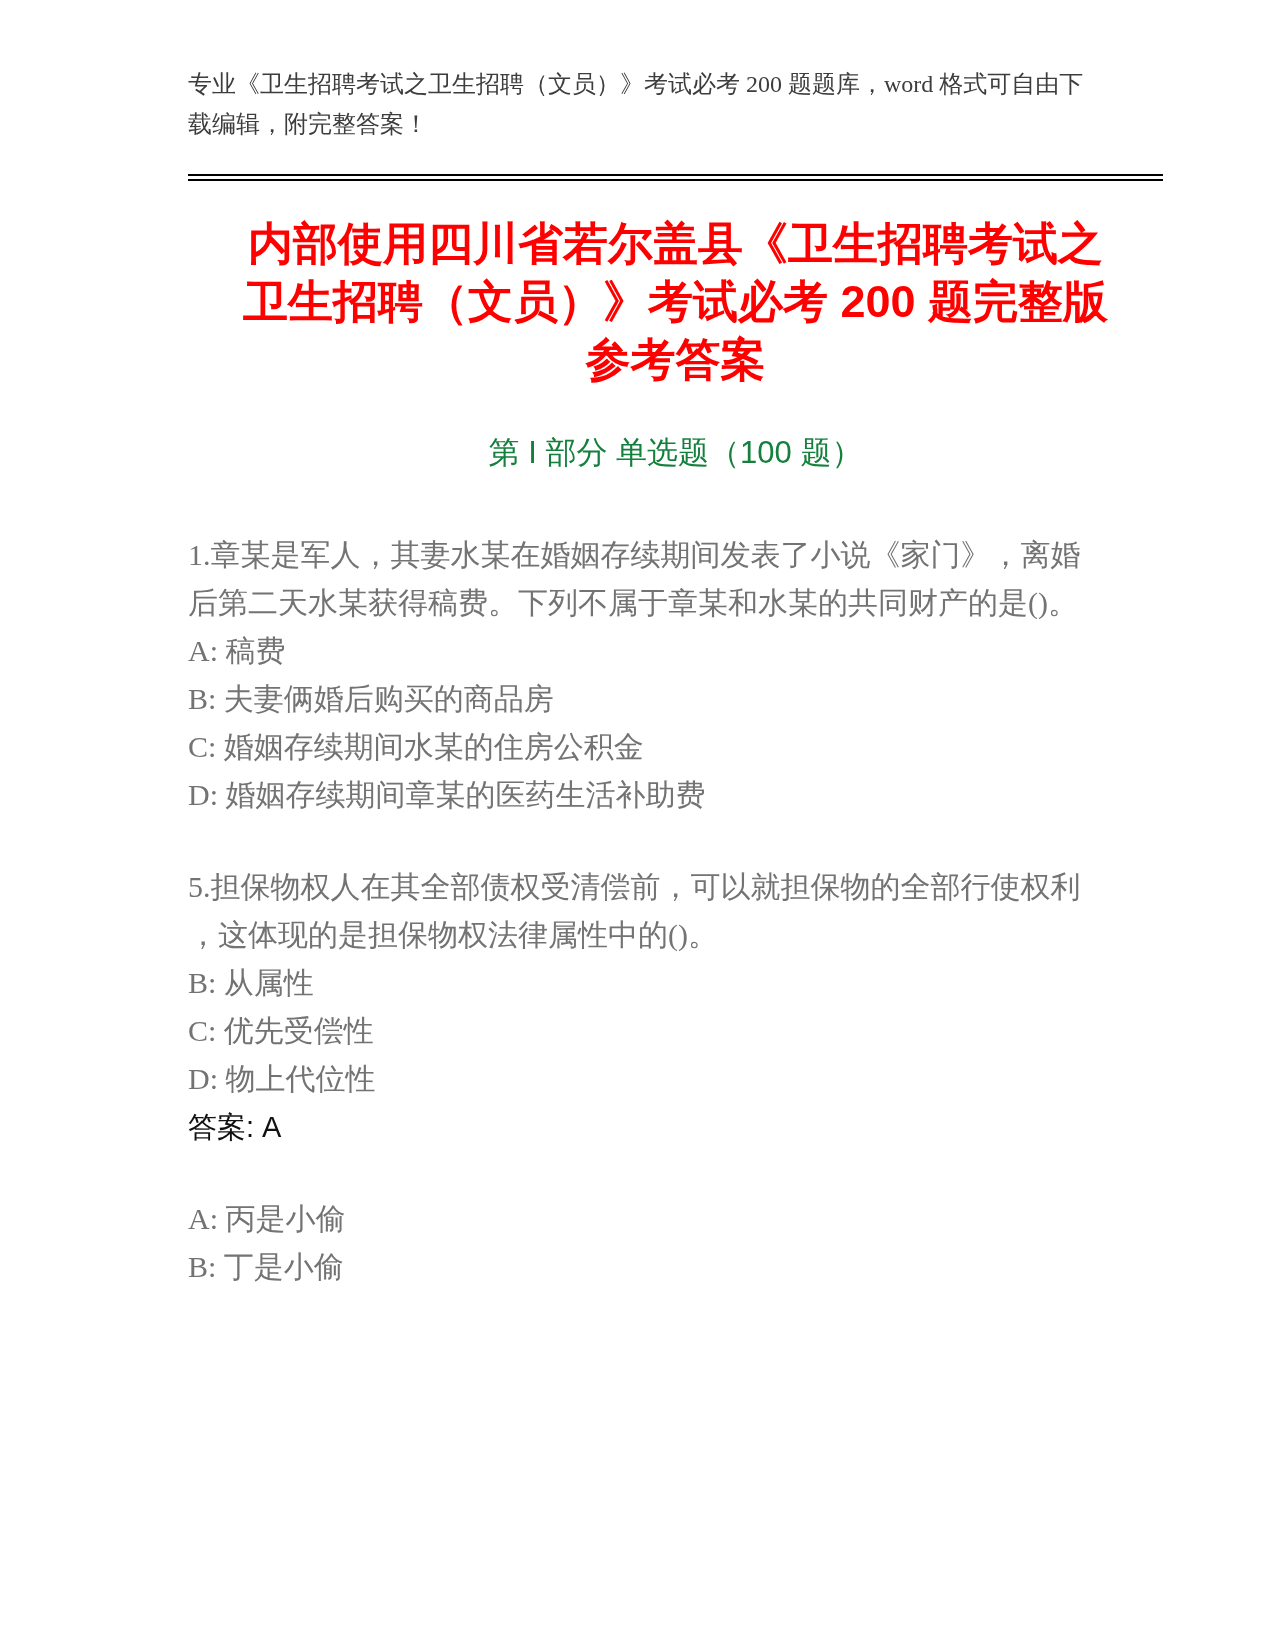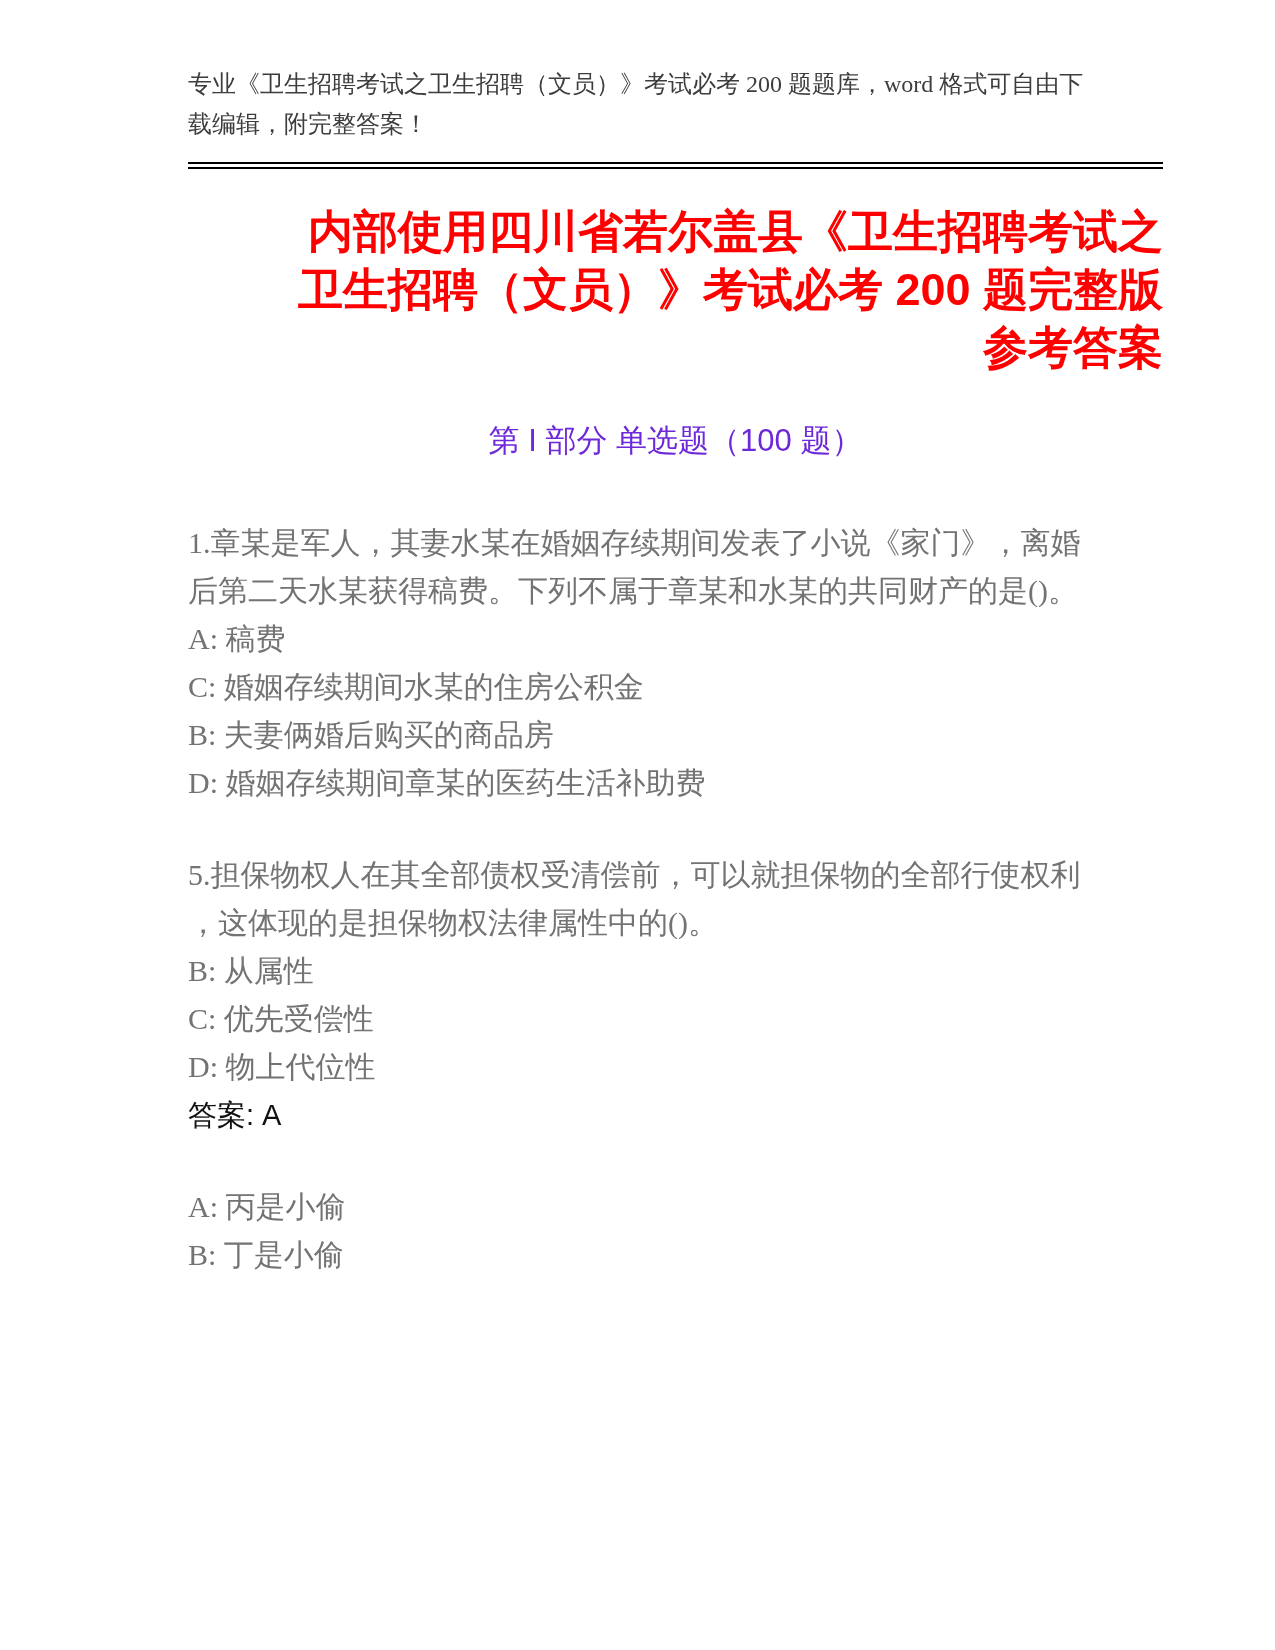--- a/index.html
+++ b/index.html
@@ -13,51 +13,51 @@
     height: 1650px;
     margin: 0 auto;
     background: #ffffff;
     box-sizing: border-box;
     padding: 64px 112px 0 188px; 
     overflow: hidden;
   }
   
   .doc-header {
     border-bottom: 7px double #000000;
-    padding-bottom: 18px;
+    padding-bottom: 30px;
   }
   .doc-header .note {
     margin: 0;
     width: 900px;
     font-family: "Liberation Serif", "DejaVu Serif", serif;
     font-size: 24px;
     line-height: 40px;
     color: #3d3d3d;
     word-break: break-all;
     line-break: anywhere;
   }
   
   .doc-title {
     margin: 34px 0 0 0;
-    text-align: right;
+    text-align: center;
     font-family: "Liberation Sans", "DejaVu Sans", sans-serif;
     font-weight: 700;
     font-size: 45px;
     line-height: 58px;
     color: #ff0000;
   }
   
   .section-heading {
     margin: 42px 0 16px 0;
     text-align: center;
     font-family: "Liberation Sans", "DejaVu Sans", sans-serif;
     font-weight: 500;
     font-size: 31px;
     line-height: 44px;
-    color: #6d28d9;
+    color: #15803d;
   }
   
   .questions {
     margin-top: 56px;
   }
   .question {
     margin: 0 0 44px 0;
   }
   .q-text,
   .q-option {
@@ -94,22 +94,22 @@
     <div>参考答案</div>
   </h1>
 
   <h2 class="section-heading">第 I 部分  单选题（100 题）</h2>
 
   <main class="questions">
 
     <section class="question">
       <p class="q-text">1.章某是军人，其妻水某在婚姻存续期间发表了小说《家门》，离婚后第二天水某获得稿费。下列不属于章某和水某的共同财产的是()。</p>
       <p class="q-option">A: 稿费</p>
+      <p class="q-option">B: 夫妻俩婚后购买的商品房</p>
       <p class="q-option">C: 婚姻存续期间水某的住房公积金</p>
-      <p class="q-option">B: 夫妻俩婚后购买的商品房</p>
       <p class="q-option">D: 婚姻存续期间章某的医药生活补助费</p>
     </section>
 
     <section class="question">
       <p class="q-text">5.担保物权人在其全部债权受清偿前，可以就担保物的全部行使权利，这体现的是担保物权法律属性中的()。</p>
       <p class="q-option">B: 从属性</p>
       <p class="q-option">C: 优先受偿性</p>
       <p class="q-option">D: 物上代位性</p>
       <p class="q-answer">答案: A</p>
     </section>

